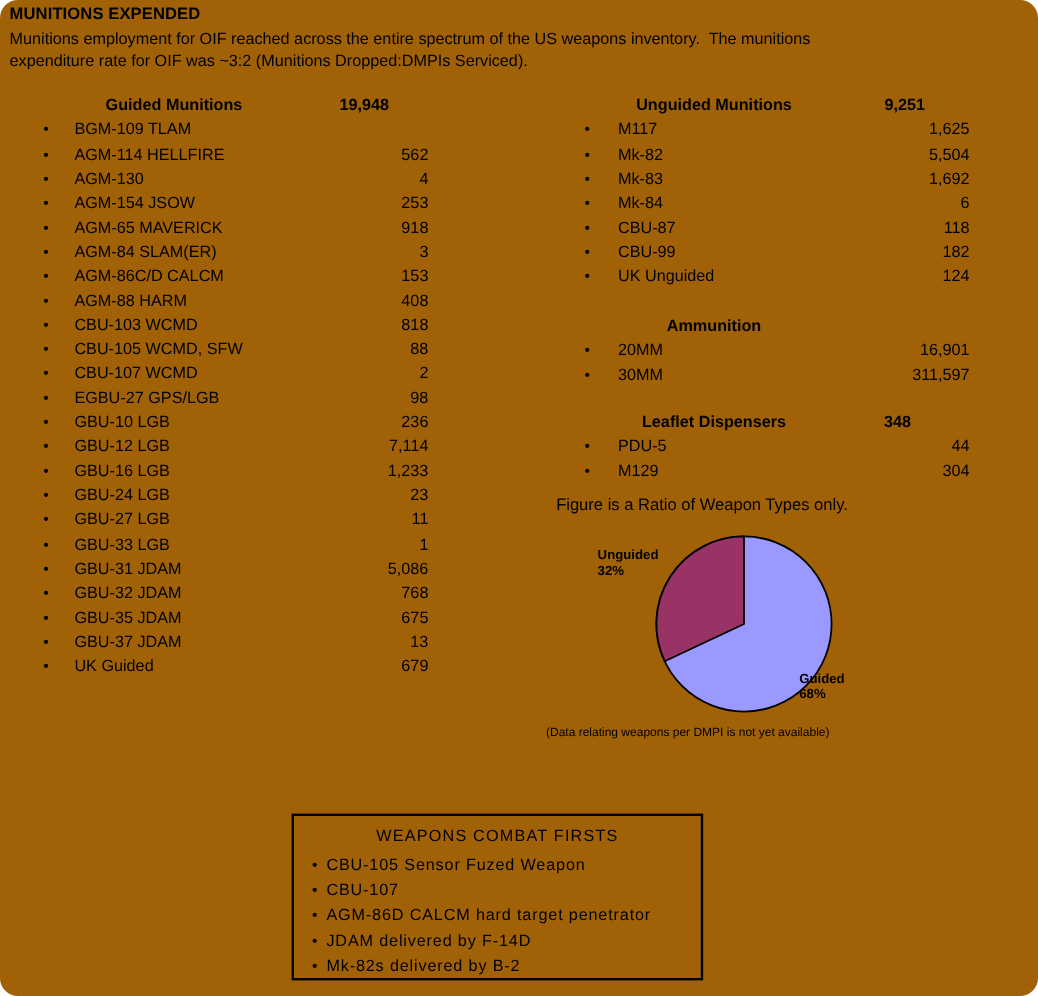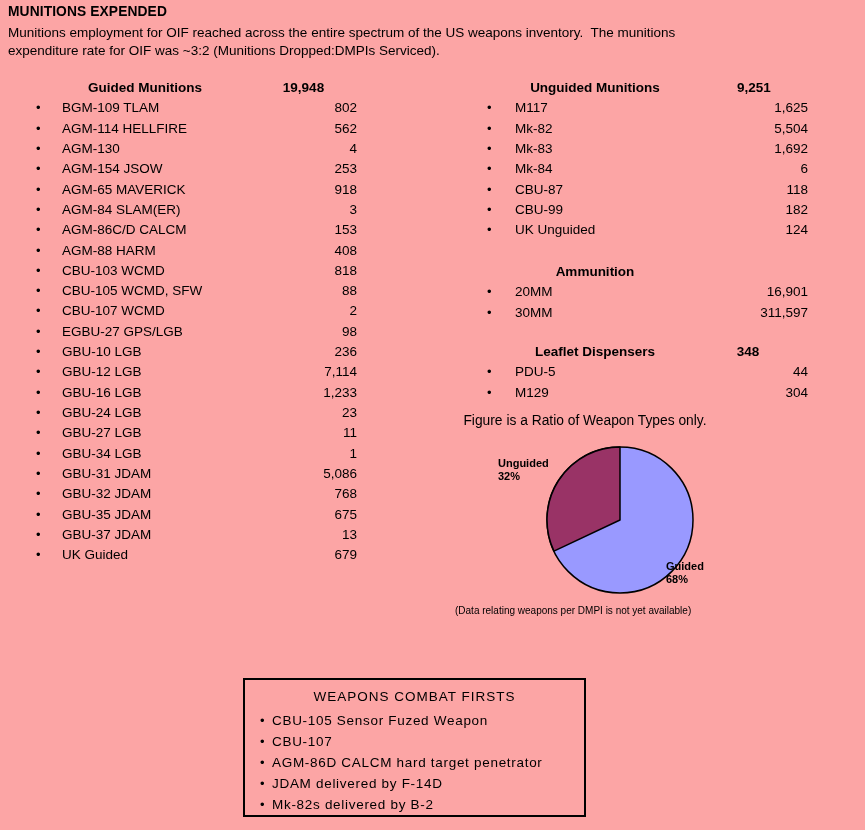--- a/index.html
+++ b/index.html
@@ -1,23 +1,24 @@
 <!DOCTYPE html>
 <html><head>
 <meta charset="utf-8">
 <style>
   * { margin:0; padding:0; box-sizing:border-box; }
   html,body { background:#ffffff; }
   #page {
     position:relative;
     width:865px; height:830px;
-    background:#fca5a5;
+    background:#a16207;
     font-family:"Liberation Sans", sans-serif;
     color:#000000;
     overflow:hidden;
+    border-radius:15px;
   }
   .abs { position:absolute; }
   .doc-title { font-size:13.8px; font-weight:bold; letter-spacing:.1px; }
   .intro-line { font-size:13.5px; white-space:pre-wrap; }
 
   
   .col { position:absolute; }
   .row { display:flex; height:20.32px; line-height:20.32px; font-size:13.5px; }
   .hdr-label { width:230px; text-align:center; font-weight:bold; }
   .hdr-total { flex:1; text-align:center; font-weight:bold; margin-right:10px; }
@@ -57,21 +58,20 @@
 
   <div class="col col-left" style="left:30px; top:78px; width:327px;">
     <div class="row">
       <span class="hdr-label">Guided Munitions</span>
       <span class="hdr-total">19,948</span>
     </div>
     <div>
         <div class="row">
           <span class="bullet">•</span>
           <span class="itm-label">BGM-109 TLAM</span>
-          <span class="itm-value">802</span>
         </div>
         <div class="row">
           <span class="bullet">•</span>
           <span class="itm-label">AGM-114 HELLFIRE</span>
           <span class="itm-value">562</span>
         </div>
         <div class="row">
           <span class="bullet">•</span>
           <span class="itm-label">AGM-130</span>
           <span class="itm-value">4</span>
@@ -141,21 +141,21 @@
           <span class="itm-label">GBU-24 LGB</span>
           <span class="itm-value">23</span>
         </div>
         <div class="row">
           <span class="bullet">•</span>
           <span class="itm-label">GBU-27 LGB</span>
           <span class="itm-value">11</span>
         </div>
         <div class="row">
           <span class="bullet">•</span>
-          <span class="itm-label">GBU-34 LGB</span>
+          <span class="itm-label">GBU-33 LGB</span>
           <span class="itm-value">1</span>
         </div>
         <div class="row">
           <span class="bullet">•</span>
           <span class="itm-label">GBU-31 JDAM</span>
           <span class="itm-value">5,086</span>
         </div>
         <div class="row">
           <span class="bullet">•</span>
           <span class="itm-label">GBU-32 JDAM</span>

